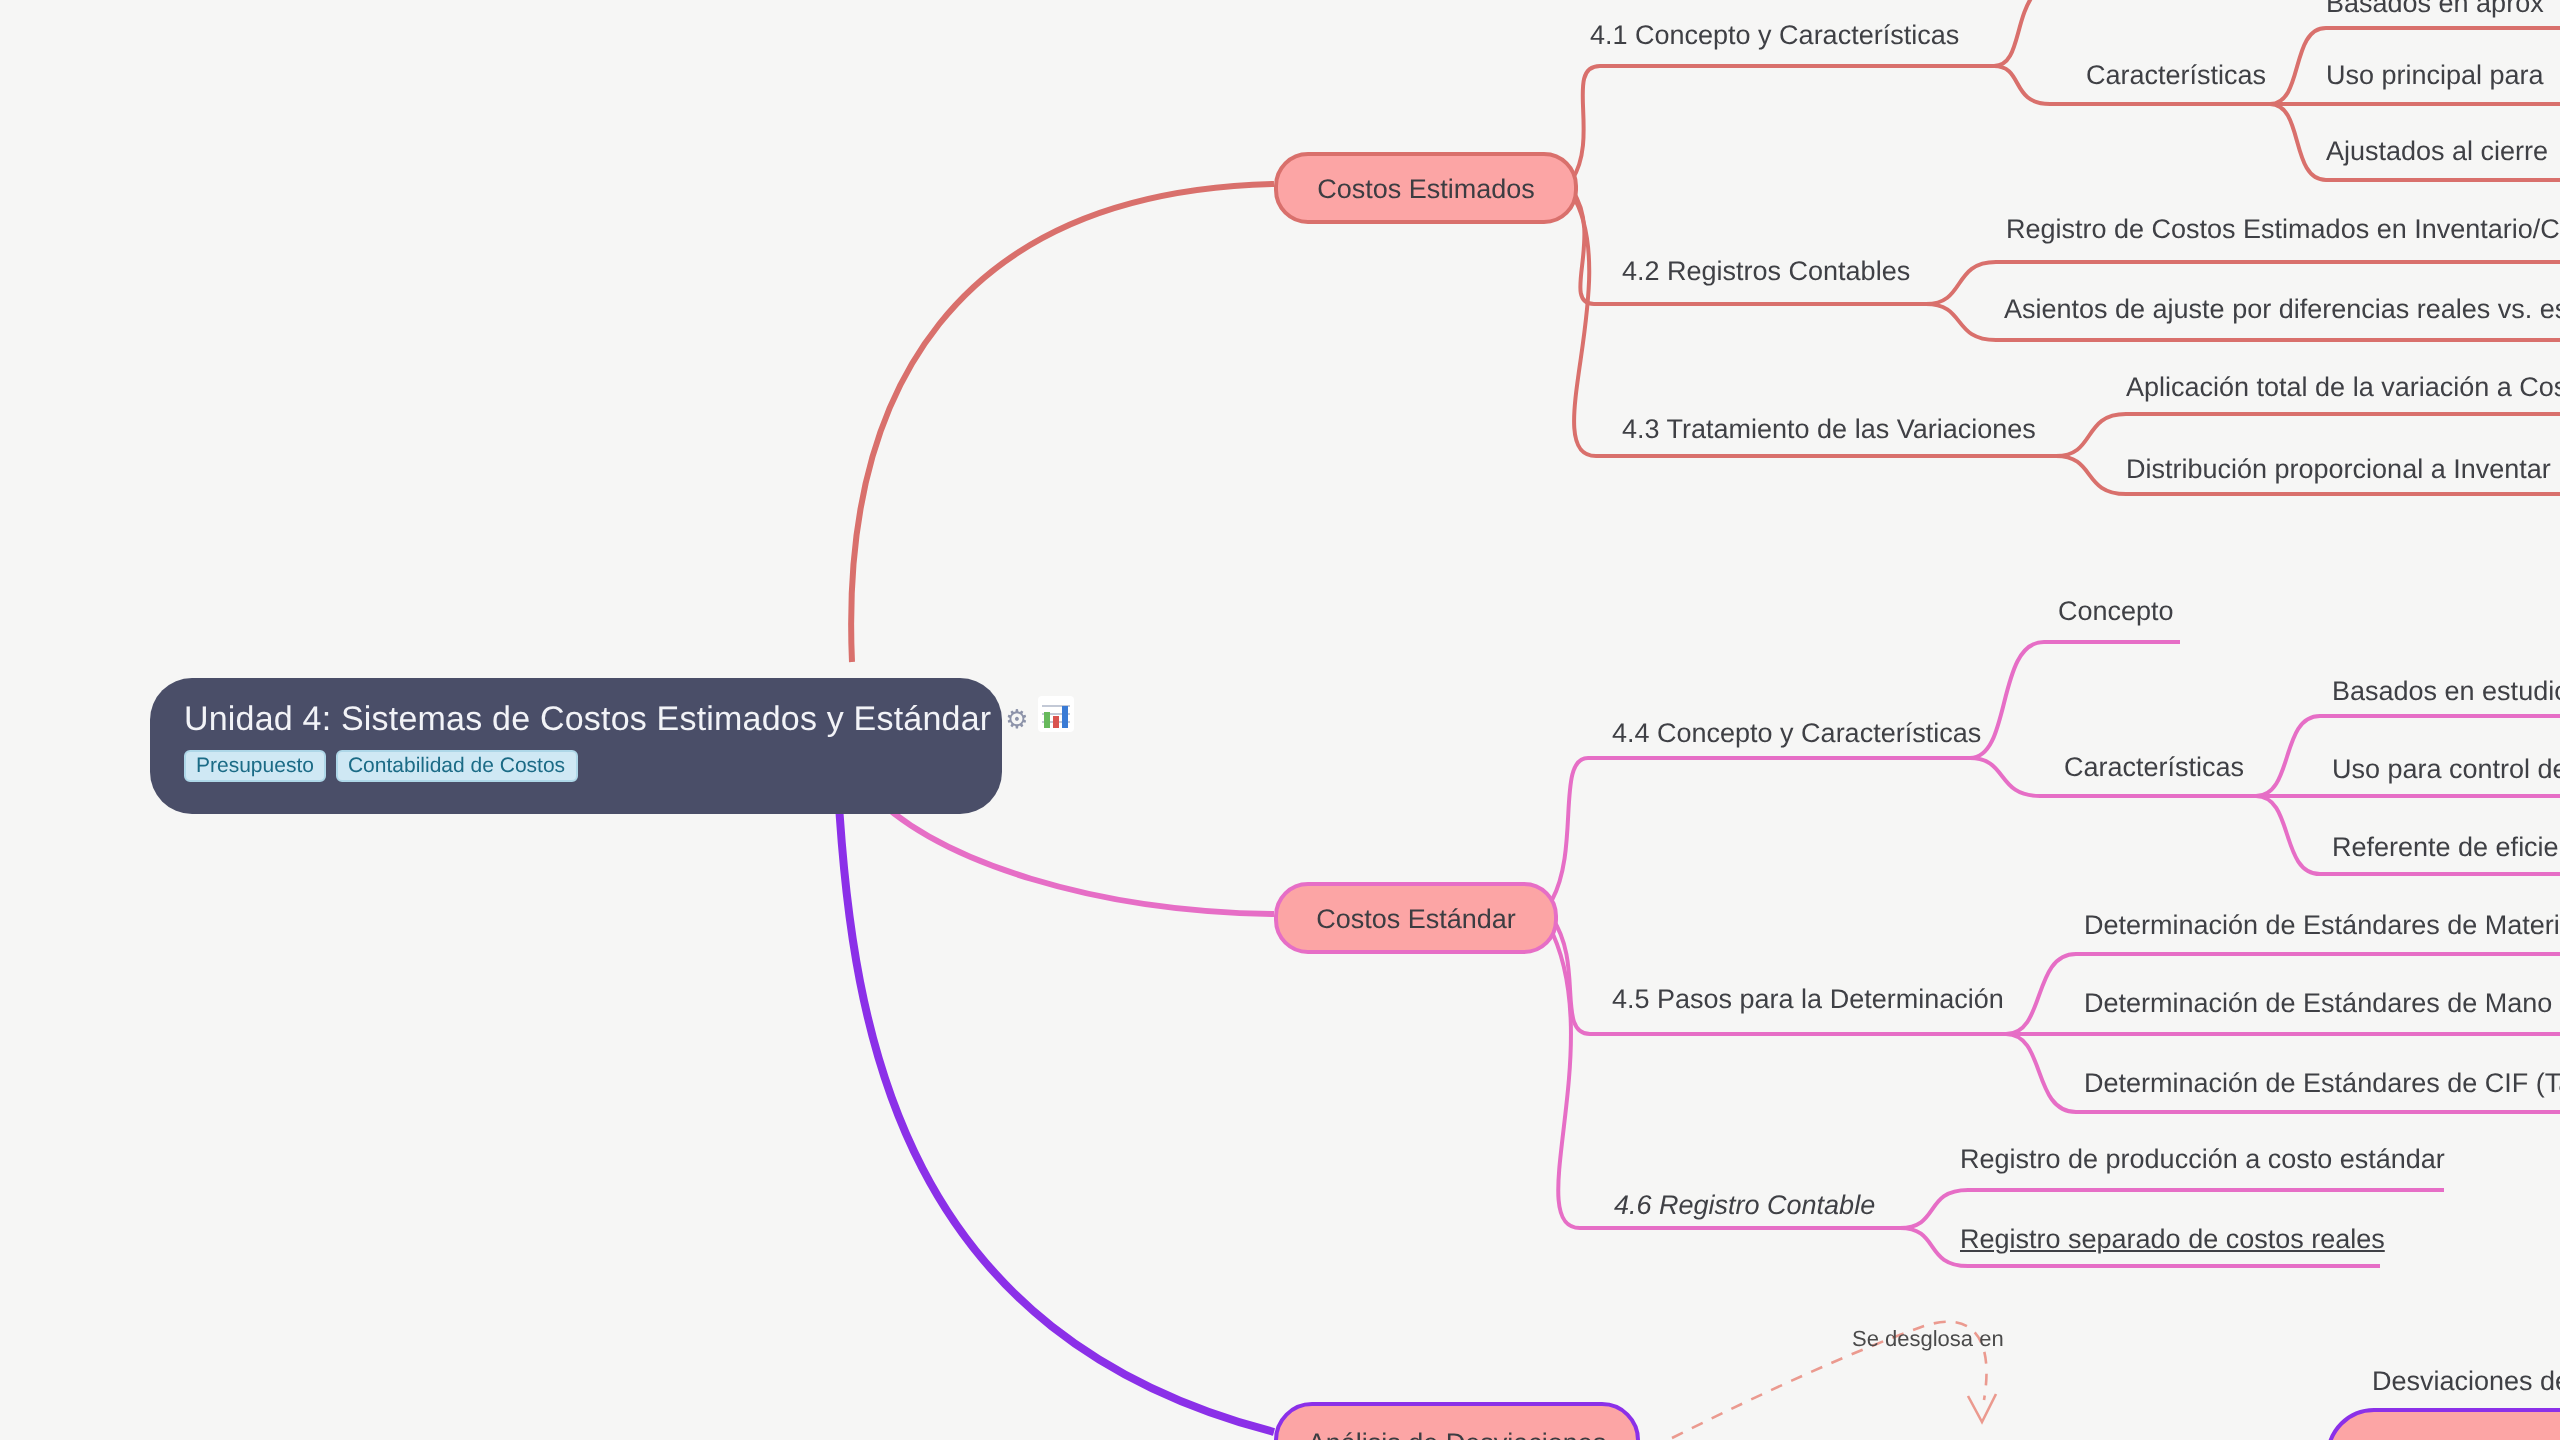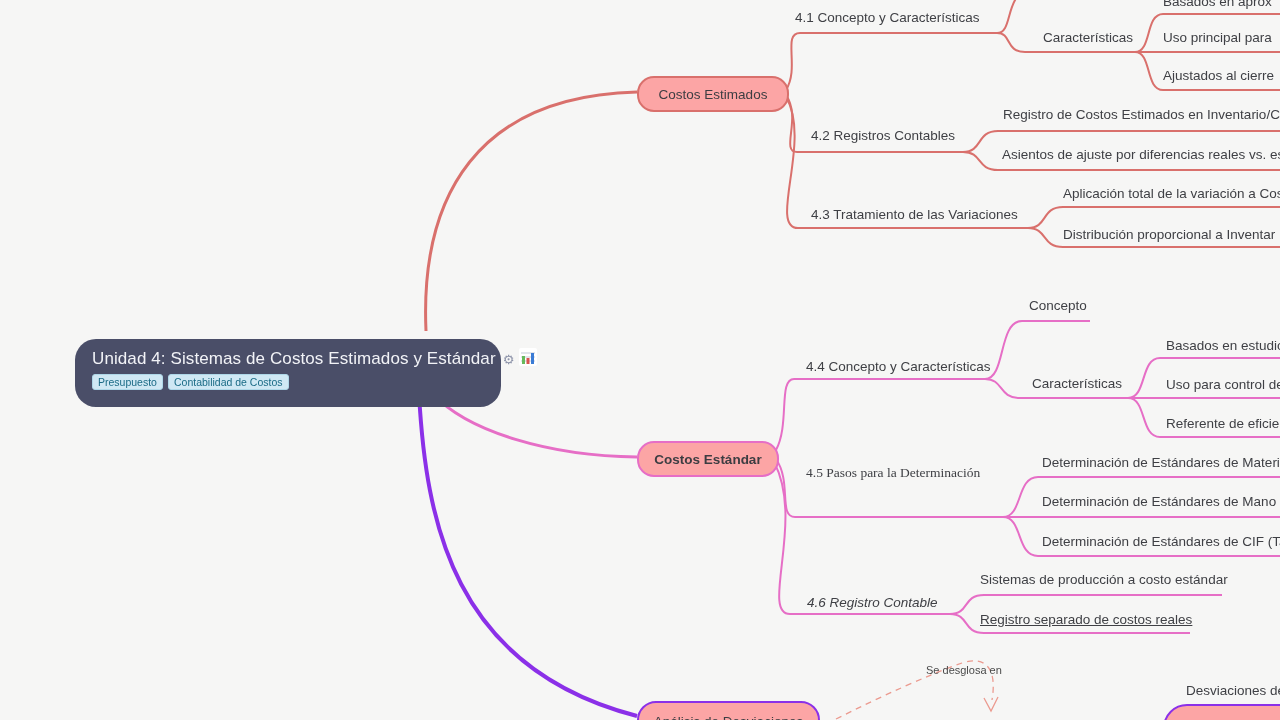--- a/index.html
+++ b/index.html
@@ -104,21 +104,21 @@
       </svg>
     </span>
   </div>
   <div class="tagrow">
     <span class="tag">Presupuesto</span>
     <span class="tag">Contabilidad de Costos</span>
   </div>
 </div>
 
 <div class="pill estimados" style="left:637px;top:76px;width:148px;height:32px;">Costos Estimados</div>
-<div class="pill estandar" style="left:637px;top:441px;width:138px;height:32px;font-weight:bold;">Costos Estándar</div>
+<div class="pill estandar" style="left:637px;top:441px;width:138px;height:32px;">Costos Estándar</div>
 <div class="pill morado" style="left:637px;top:701px;width:183px;height:46px;align-items:flex-start;padding-top:11px;box-sizing:border-box;">Análisis de Desviaciones</div>
 <div class="pill morado" style="left:1163px;top:704px;width:280px;height:52px;border-radius:24px;"></div>
 
 <div class="lbl" style="left:795px;top:9px;">4.1 Concepto y Características</div>
 <div class="lbl" style="left:1043px;top:29px;">Características</div>
 <div class="lbl" style="left:1163px;top:-7px;">Basados en aprox</div>
 <div class="lbl" style="left:1163px;top:29px;">Uso principal para</div>
 <div class="lbl" style="left:1163px;top:67px;">Ajustados al cierre</div>
 
 <div class="lbl" style="left:811px;top:127px;">4.2 Registros Contables</div>
@@ -129,23 +129,23 @@
 <div class="lbl" style="left:1063px;top:185px;">Aplicación total de la variación a Cos</div>
 <div class="lbl" style="left:1063px;top:226px;">Distribución proporcional a Inventar</div>
 
 <div class="lbl" style="left:806px;top:358px;">4.4 Concepto y Características</div>
 <div class="lbl" style="left:1029px;top:297px;">Concepto</div>
 <div class="lbl" style="left:1032px;top:375px;">Características</div>
 <div class="lbl" style="left:1166px;top:337px;">Basados en estudio</div>
 <div class="lbl" style="left:1166px;top:376px;">Uso para control de</div>
 <div class="lbl" style="left:1166px;top:415px;">Referente de eficien</div>
 
-<div class="lbl" style="left:806px;top:464px;font-family:Liberation Serif, serif;">4.5 Pasos para la Determinación</div>
+<div class="lbl" style="left:806px;top:491px;">4.5 Pasos para la Determinación</div>
 <div class="lbl" style="left:1042px;top:454px;">Determinación de Estándares de Materia</div>
 <div class="lbl" style="left:1042px;top:493px;">Determinación de Estándares de Mano d</div>
 <div class="lbl" style="left:1042px;top:533px;">Determinación de Estándares de CIF (Ta</div>
 
 <div class="lbl" style="left:807px;top:594px;font-style:italic;">4.6 Registro Contable</div>
-<div class="lbl" style="left:980px;top:571px;">Sistemas de producción a costo estándar</div>
+<div class="lbl" style="left:980px;top:571px;">Registro de producción a costo estándar</div>
 <div class="lbl" style="left:980px;top:611px;text-decoration:underline;">Registro separado de costos reales</div>
 
 <div class="lbl small" style="left:890px;top:662px;margin-left:36px;">Se desglosa en</div>
 <div class="lbl" style="left:1186px;top:682px;">Desviaciones de</div>
 
 </body></html>

